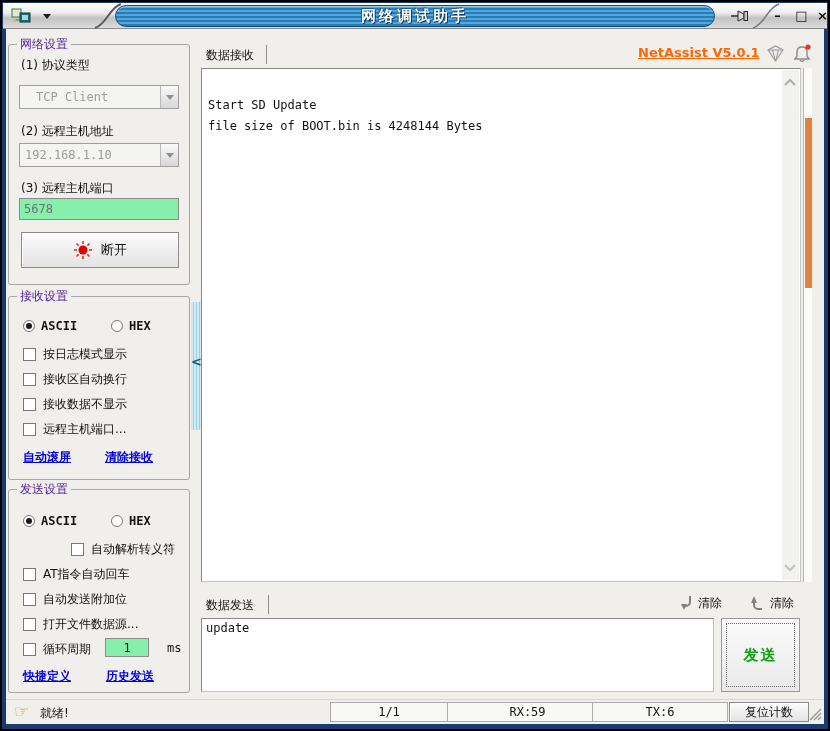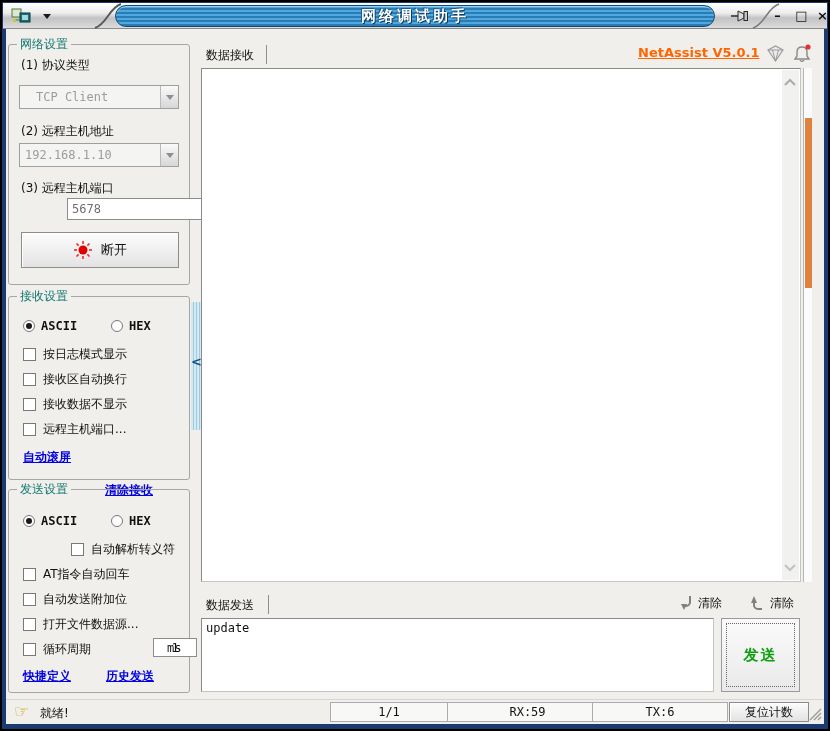--- a/index.html
+++ b/index.html
@@ -26,34 +26,34 @@
   .win-btn { top:4px; width:19px; height:18px; text-align:center; font-size:13px; font-weight:bold;
     color:#111; line-height:18px; cursor:pointer; }
   .btn-min { left:765px; } .btn-max { left:789px; } .btn-close { left:810px; }
 
   
   .client { position:absolute; left:6px; top:29px; right:6px; bottom:7px; background:#F0EFEC; }
 
   
   .groupbox { position:absolute; border:1px solid #A6A6A6; border-radius:3px; }
   .group-label { position:absolute; top:-9px; left:8px; background:#F0EFEC; padding:0 3px;
-    font-size:12px; color:#0f766e; white-space:nowrap; }
+    font-size:12px; color:#4c1d95; white-space:nowrap; }
   .field-label { position:absolute; font-size:12px; color:#111; white-space:nowrap; }
 
   .combo { position:absolute; display:flex; align-items:stretch; border:1px solid #9F9F9F;
     background:#F4F4F3; height:24px; }
   .combo .val { flex:1; padding:4px 0 0 5px; font:12px "DejaVu Sans Mono", monospace; color:#9C9C9C;
     overflow:hidden; white-space:nowrap; }
   .combo .val.indent { padding-left:16px; }
   .combo .dd { width:18px; background:linear-gradient(#FAFAFA,#D7D7D7); border-left:1px solid #B9B9B9;
     display:flex; align-items:center; justify-content:center; cursor:pointer; }
   .dd-arrow { width:0; height:0; border:4px solid transparent; border-top:5px solid #8E8E8E; margin-top:5px; }
 
-  .textbox { position:absolute; border:1px solid #8C8C8C; background:#ffffff;
-    font:12px "DejaVu Sans Mono", monospace; color:#6F6F6F; padding:2px 4px; outline:none;margin-left:48px; }
+  .textbox { position:absolute; border:1px solid #8C8C8C; background:#86efac;
+    font:12px "DejaVu Sans Mono", monospace; color:#6F6F6F; padding:2px 4px; outline:none; }
 
   .btn3d { position:absolute; border:1px solid #8C8C8C; background:linear-gradient(#FCFCFC,#E3E3E3);
     box-shadow:inset 1px 1px 0 #FFF; display:flex; align-items:center; justify-content:center;
     cursor:pointer; font-size:13px; color:#111; gap:8px; }
 
   .radio-row { position:absolute; display:flex; align-items:center; gap:6px; cursor:pointer; }
   .radio { width:12px; height:12px; border-radius:50%; border:1px solid #777; background:#FFF; position:relative; }
   .radio.checked::after { content:""; position:absolute; left:2px; top:2px; width:6px; height:6px;
     border-radius:50%; background:#1A1A1A; }
   .opt-label { font:bold 12px "DejaVu Sans Mono", monospace; color:#111; }
@@ -213,21 +213,21 @@
     <div class="check-row" style="left:14px; top:99px;">
       <span class="checkbox"></span>
       <span class="check-label">接收数据不显示</span>
     </div>
     <div class="check-row" style="left:14px; top:124px;">
       <span class="checkbox"></span>
       <span class="check-label">远程主机端口...</span>
     </div>
 
     <span class="link" style="left:14px; top:152px;">自动滚屏</span>
-    <span class="link" style="left:96px; top:152px;margin-top:33px;">清除接收</span>
+    <span class="link" style="left:96px; top:152px;">清除接收</span>
   </div>
 
   <div class="groupbox" style="left:8px; top:489px; width:182px; height:204px;">
     <span class="group-label">发送设置</span>
 
     <div class="radio-row" style="left:14px; top:24px;">
       <span class="radio checked"></span>
       <span class="opt-label">ASCII</span>
     </div>
     <div class="radio-row" style="left:102px; top:24px;">
@@ -277,20 +277,22 @@
     <line x1="8.5" y1="7" x2="11.5" y2="18" stroke="#9A9A9A"></line>
     <line x1="14.5" y1="7" x2="11.5" y2="18" stroke="#9A9A9A"></line>
   </svg>
   <svg class="abs" style="left:792px; top:43px;" width="21" height="21" viewBox="0 0 21 21">
     <path d="M10 4 c-3.2 0 -5 2.2 -5 5 v4 l-2 3 h14 l-2 -3 v-4 c0 -2.8 -1.8 -5 -5 -5 z" fill="none" stroke="#8A8A8A" stroke-width="1.4"></path>
     <path d="M8 17 a2.2 2.2 0 0 0 4 0" fill="none" stroke="#8A8A8A" stroke-width="1.4"></path>
     <circle cx="16" cy="4" r="2.6" fill="#E83030"></circle>
   </svg>
 
   <div class="abs recv-box">
+    <pre>Start SD Update
+file size of BOOT.bin is 4248144 Bytes</pre>
     <div class="inner-sb">
       <svg class="sb-arrow" style="top:8px;" viewBox="0 0 14 8">
         <polyline points="2,7 7,2 12,7" fill="none" stroke="#ACACAC" stroke-width="2"></polyline>
       </svg>
       <svg class="sb-arrow" style="bottom:8px;" viewBox="0 0 14 8">
         <polyline points="2,1 7,6 12,1" fill="none" stroke="#C2C2C2" stroke-width="2"></polyline>
       </svg>
     </div>
   </div>
 

